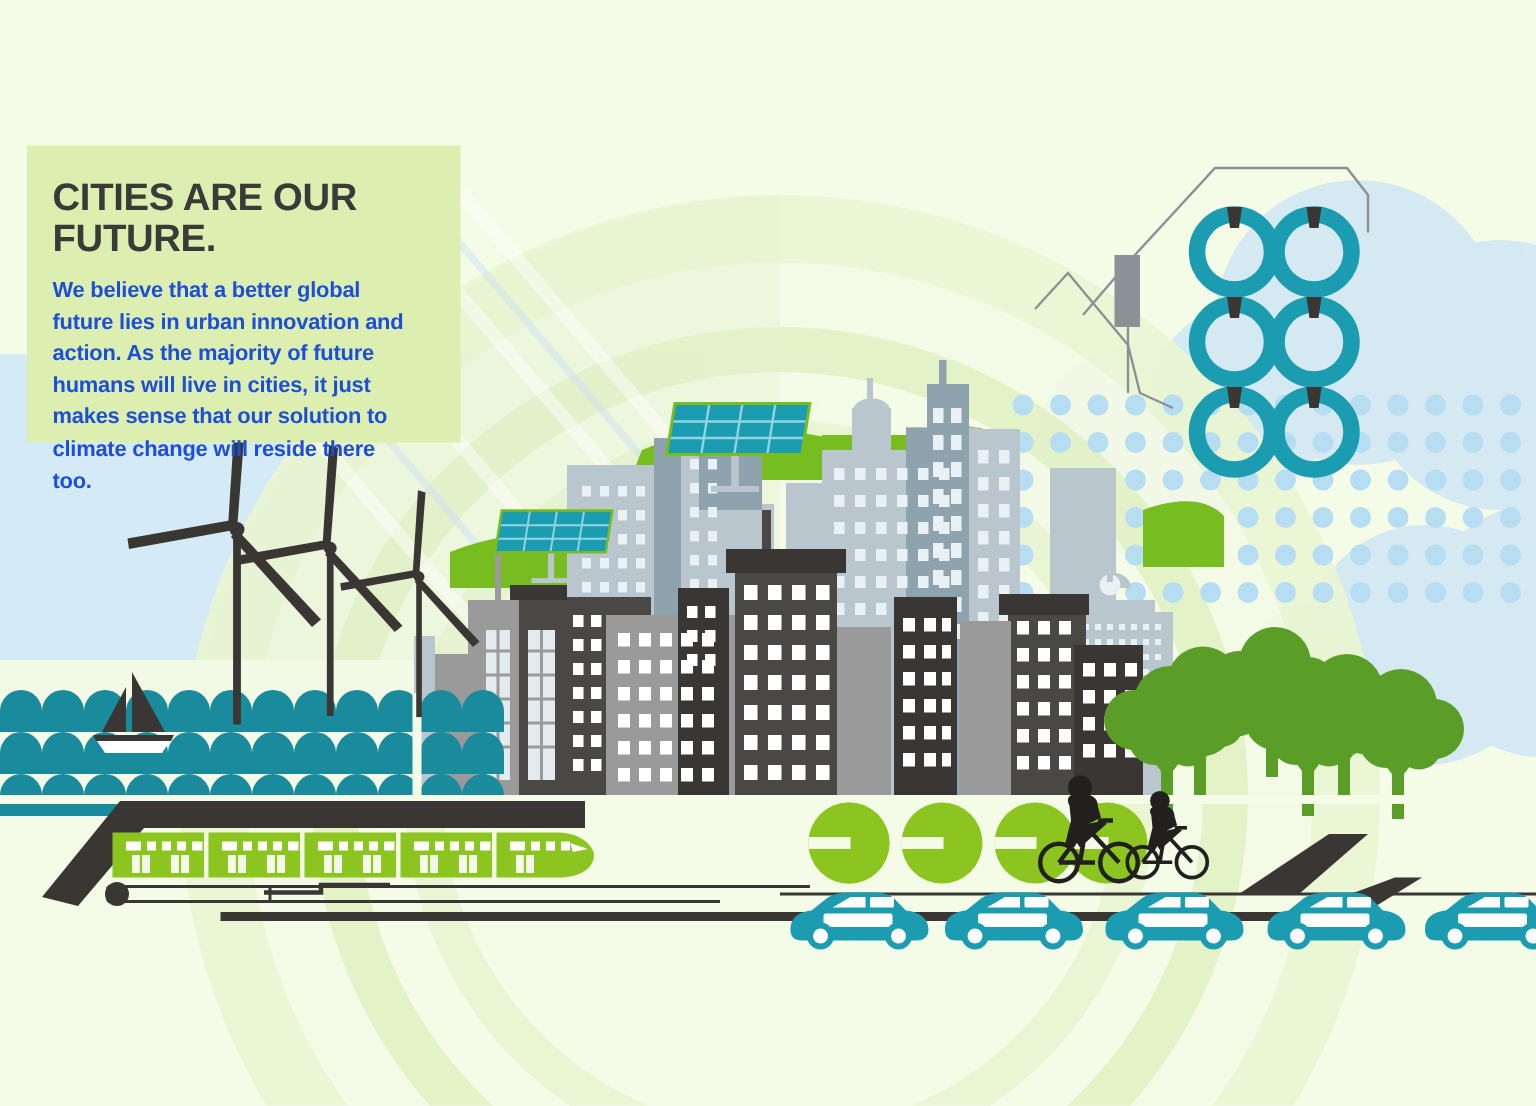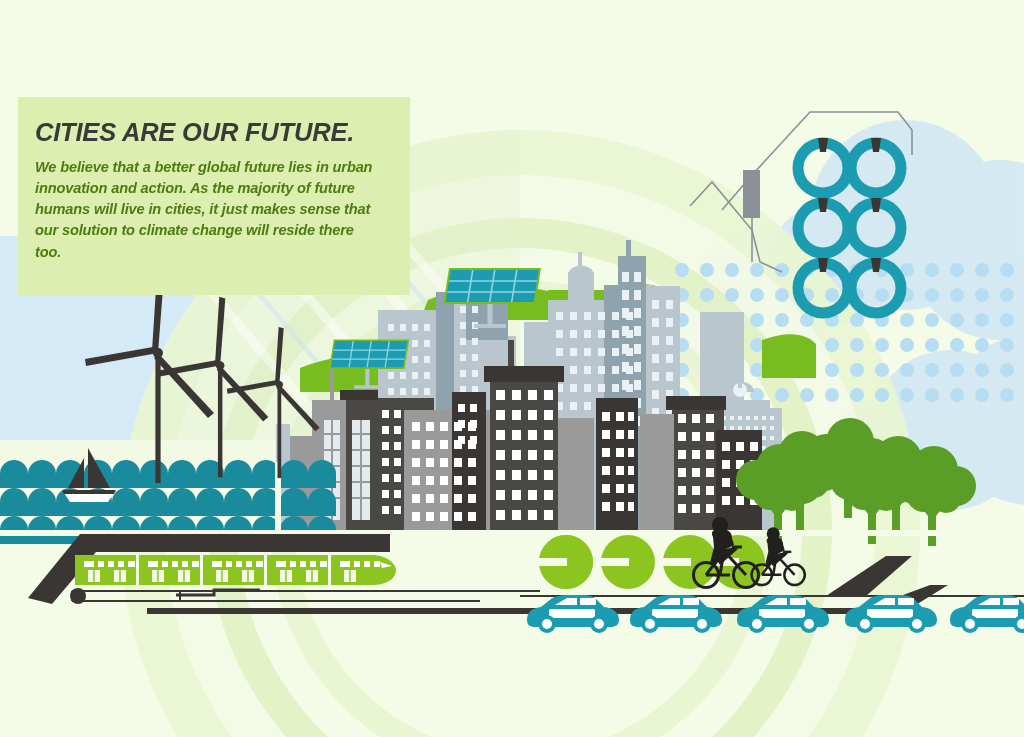--- a/index.html
+++ b/index.html
@@ -7,32 +7,32 @@
   body{
     width:1024px;height:737px;overflow:hidden;
     font-family:"Liberation Sans", sans-serif;
     background:#f4fbe7;
   }
   #stage{position:relative;width:1024px;height:737px;overflow:hidden;background:#f4fbe7;}
   #art{position:absolute;left:0;top:0;width:1024px;height:737px;}
 
   
   .panel{
-    position:absolute;left:18px;top:97px;width:392px;height:198px;
-    background:#dcefb0;box-sizing:border-box;padding:22px 28px 0 17px;font-style:italic;
+    position:absolute;left:18px;top:97px;width:289px;height:198px;
+    background:#dcefb0;box-sizing:border-box;padding:22px 28px 0 17px;
   }
   .panel h1{
     margin:0 0 11px 0;
     font-family:"Liberation Sans", sans-serif;
     font-size:25.5px;font-weight:bold;letter-spacing:-0.2px;
     color:#3a3a38;line-height:1.05;
   }
   .panel p{
     margin:0;font-size:14.6px;font-weight:bold;line-height:1.455;
-    color:#4d7c0f;letter-spacing:-0.15px;
+    color:#1d4ed8;letter-spacing:-0.15px;
   }
 </style>
 </head>
 <body>
 
 <div id="stage">
 
   <svg id="art" viewBox="0 0 1024 737" xmlns="http://www.w3.org/2000/svg">
     <defs>
       <clipPath id="frame">

